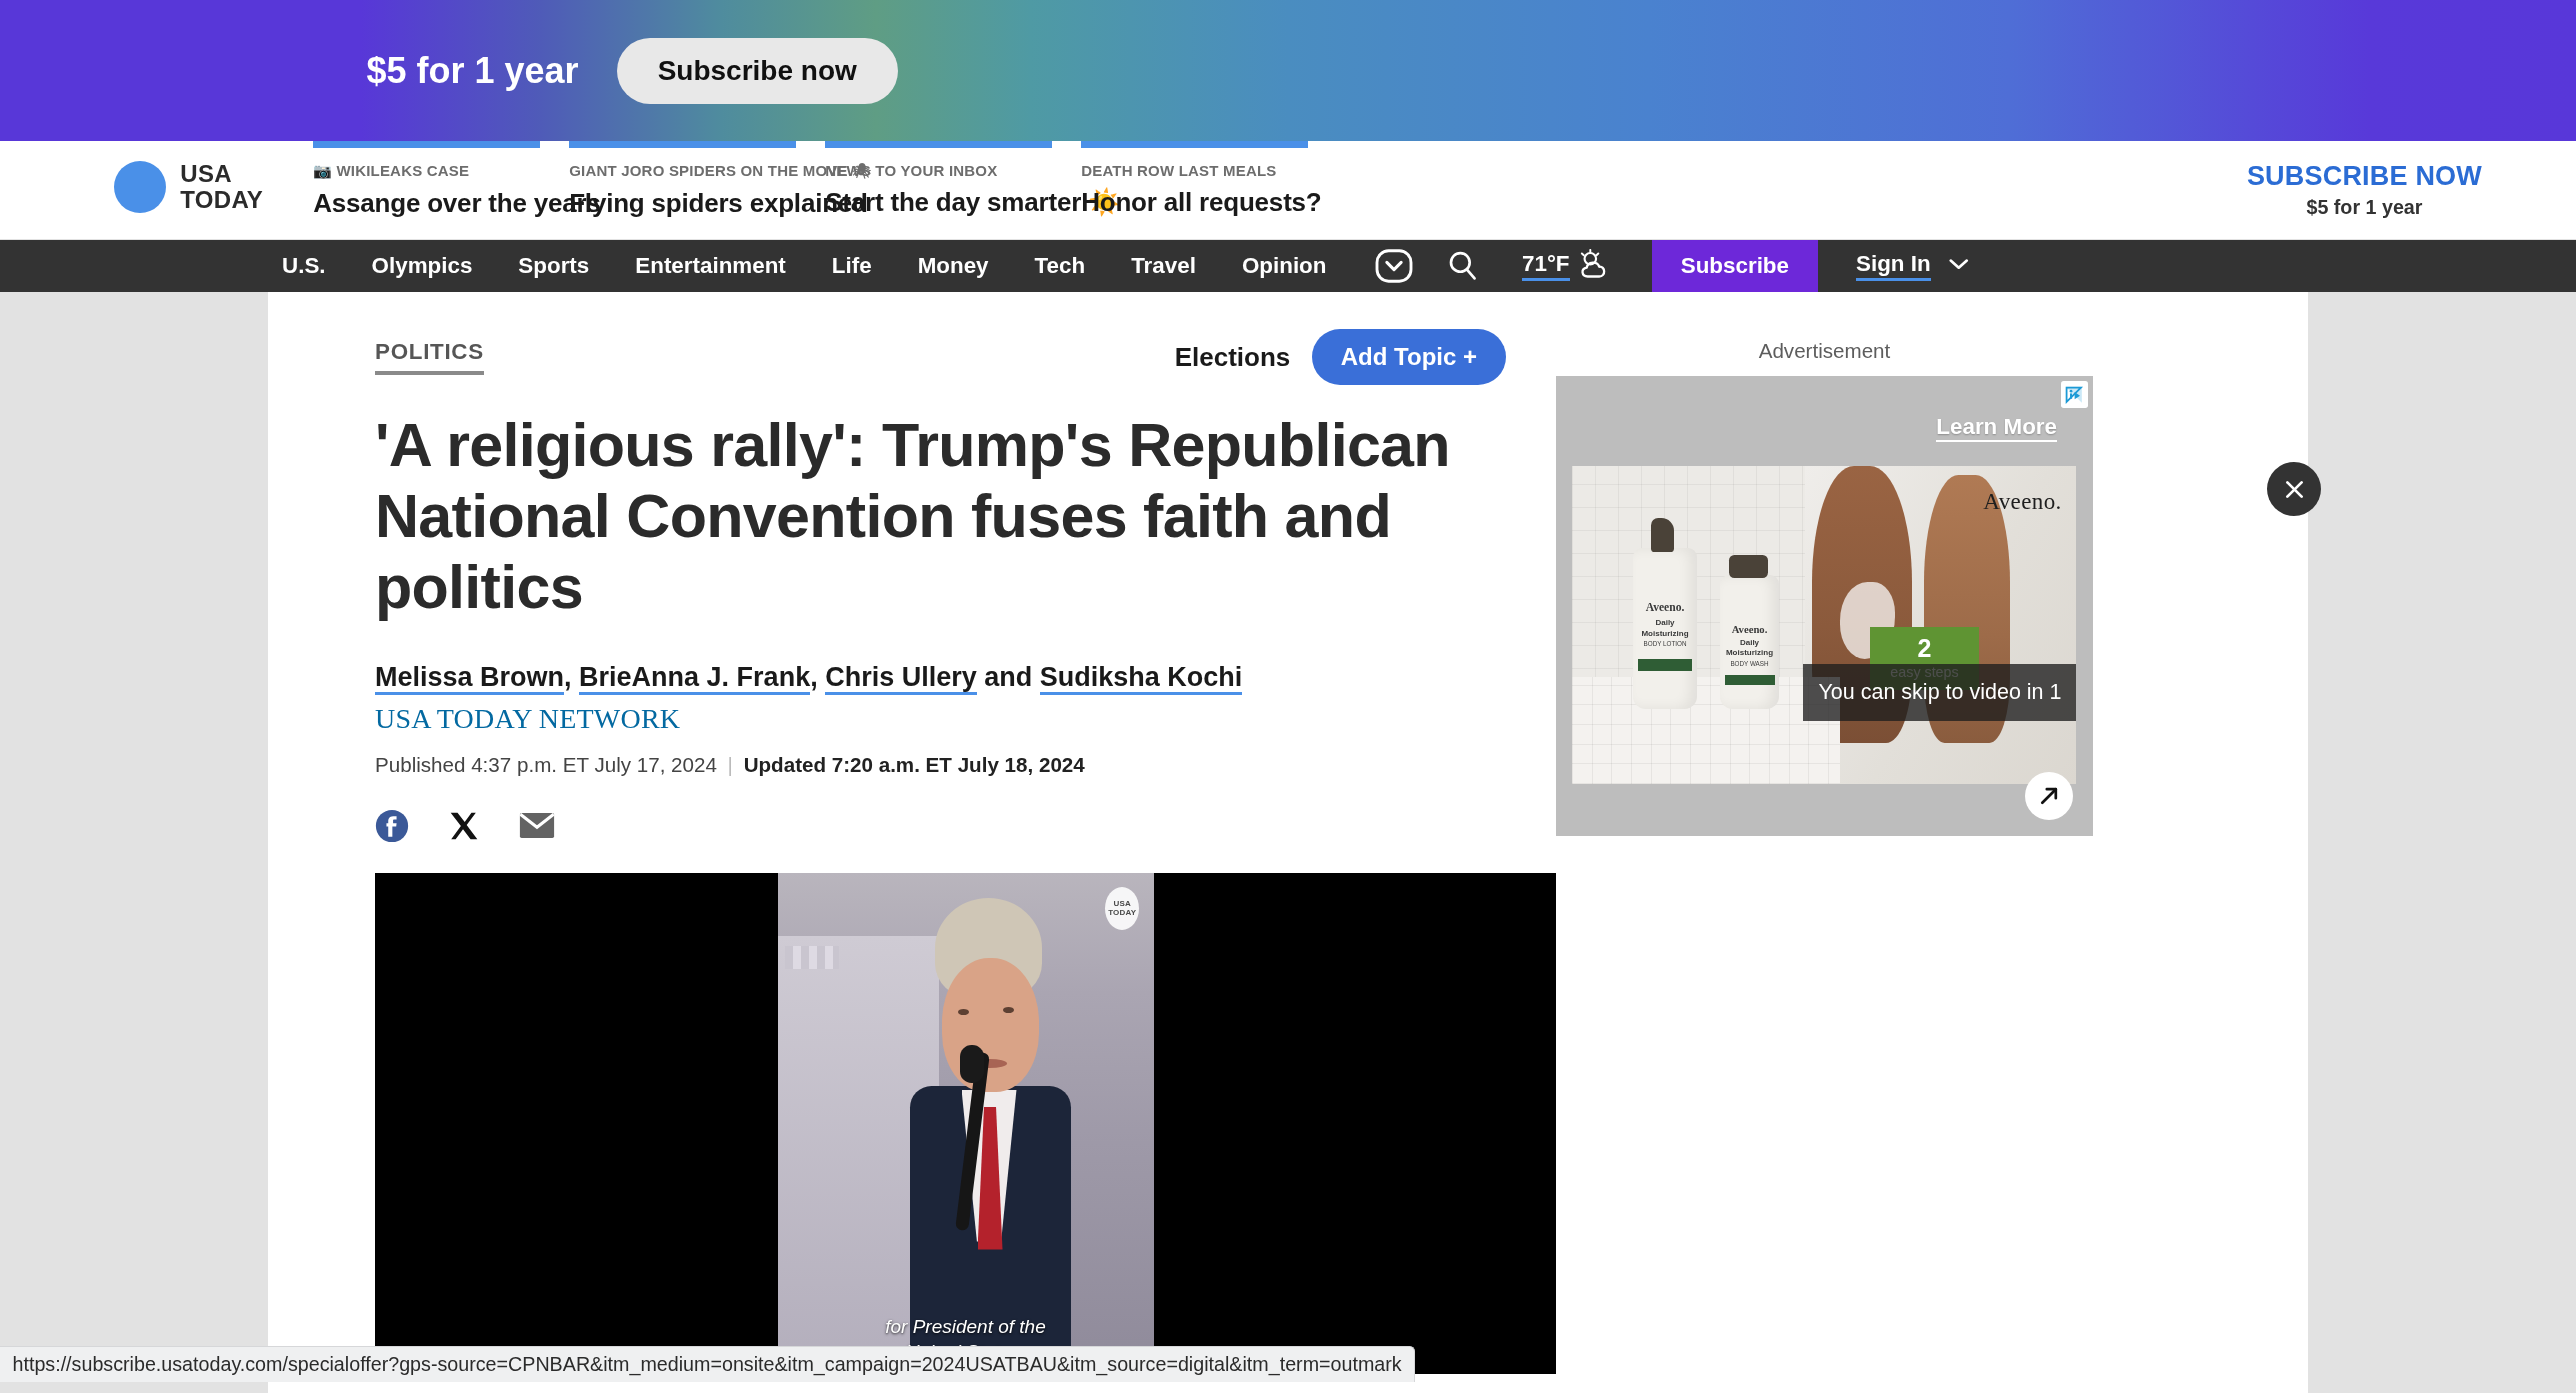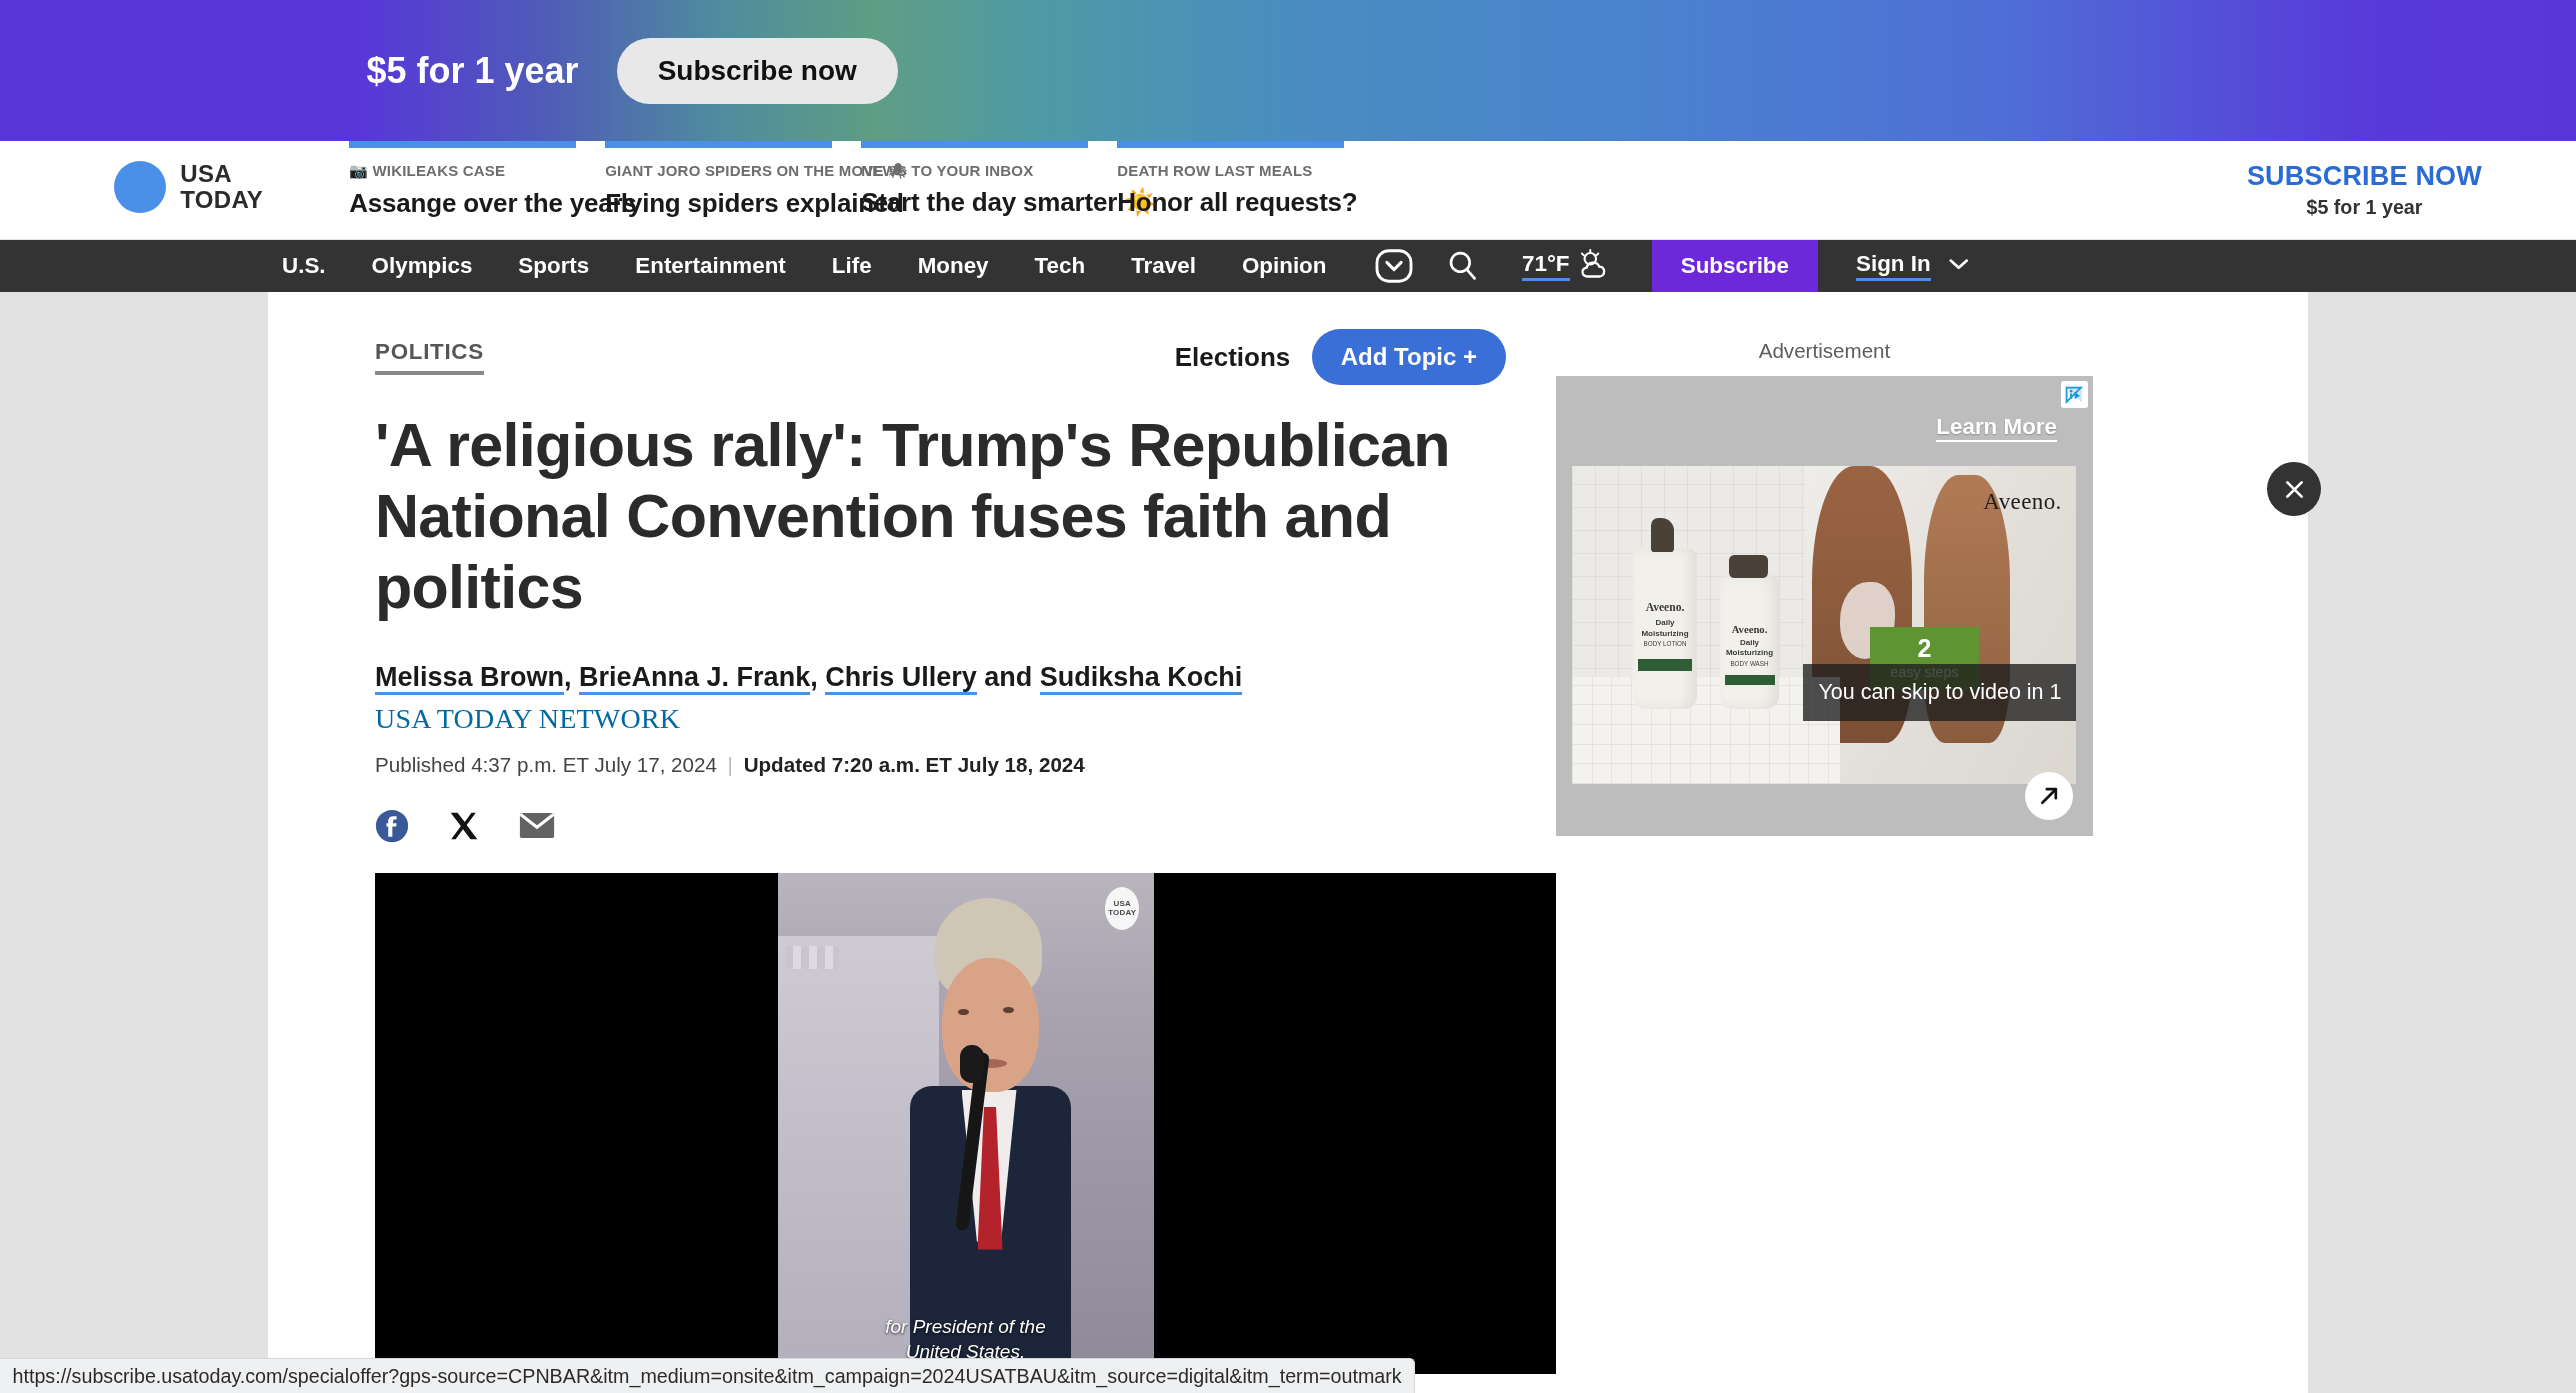--- a/index.html
+++ b/index.html
@@ -38,21 +38,21 @@
   .topic-header {
     position: absolute; left: 0; top: 141px; width: 2576px; height: 98px;
     background: #ffffff; display: flex; align-items: flex-start;
   }
   .brand { display: flex; align-items: center; gap: 14.3px; margin-left: 114px; margin-top: 19.7px; }
   .brand-dot { width: 52px; height: 52px; border-radius: 50%; background: #4a90e8; flex: none; }
   .brand-text {
     font-size: 24px; font-weight: 700; color: #2b2b2b; line-height: 1.06;
     letter-spacing: 0.3px;
   }
-  .topic-cards { display: flex; margin-left: 86px; gap: 0; }
+  .topic-cards { display: flex; margin-left: 50px; gap: 0; }
   .topic-card { width: 227px; margin-right: 29px; padding-top: 0; }
   .topic-rule { height: 7.2px; background: #4a90e8; width: 100%; }
   .topic-kicker {
     font-size: 15px; font-weight: 700; color: #6d6d6d; letter-spacing: 0.2px;
     margin-top: 13.4px; white-space: nowrap; text-transform: uppercase;
   }
   .topic-title {
     font-size: 26px; font-weight: 700; color: #1a1a1a; margin-top: 8px;
     white-space: nowrap; letter-spacing: -0.2px;
   }
@@ -290,21 +290,21 @@
 
   .ad-close-btn {
     position: absolute; left: 2267px; top: 462px; width: 54px; height: 54px;
     background: #333333; border-radius: 50%; display: flex;
     align-items: center; justify-content: center; cursor: pointer;
     border: none; z-index: 40;
   }
 
   
   .status-bar {
-    position: absolute; left: 0; bottom: 0; height: 36px; max-width: 1637px;
+    position: absolute; left: 0; bottom: 12px; height: 36px; max-width: 1637px;
     background: #eff0f1; border-top-right-radius: 5.4px; border-top: 0.9px solid #d6d7d9;
     border-right: 0.9px solid #d6d7d9;
     display: flex; align-items: center; padding: 0 12.5px;
     font-size: 19.7px; color: #2b2b2b; white-space: nowrap; z-index: 60;
   }
 </style>
 </head>
 <body>
 
 <div class="viewport">

